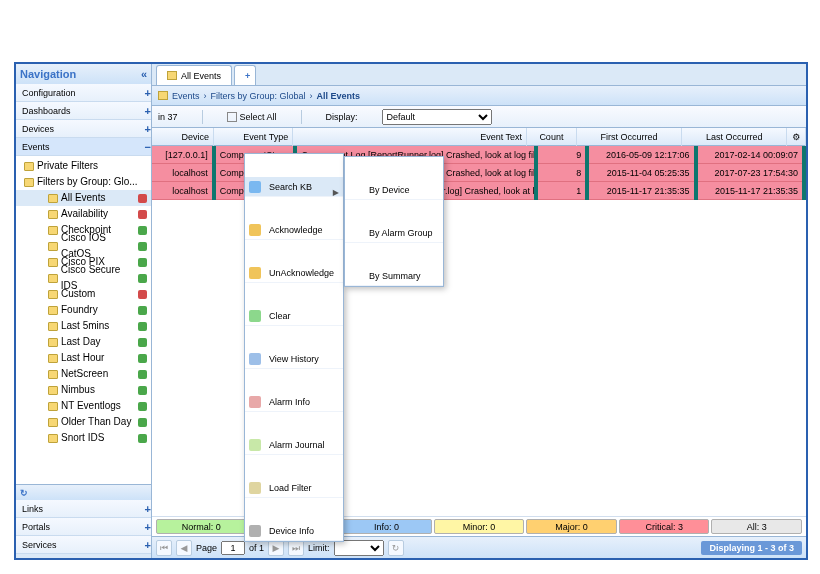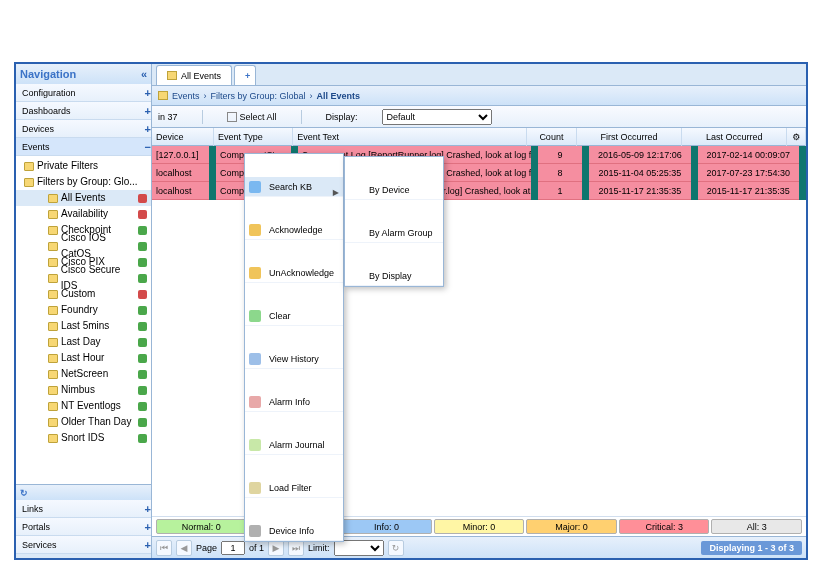--- a/index.html
+++ b/index.html
@@ -28,23 +28,23 @@
 .tabstrip { height: 22px; background: #dbe9f7; border-bottom: 1px solid #99b6d6; display: flex; align-items: flex-end; padding-left: 4px; }
 .tab { height: 20px; line-height: 20px; padding: 0 10px; background: #fff; border: 1px solid #99b6d6; border-bottom: none; border-radius: 3px 3px 0 0; margin-right: 2px; cursor: pointer; display: flex; align-items: center; gap: 4px; }
 .tab-add { width: 20px; text-align: center; cursor: pointer; color: #3b73c7; font-weight: bold; }
 .breadcrumb { height: 20px; line-height: 20px; background: linear-gradient(#e7f0fb,#cde2f8); border-bottom: 1px solid #99b6d6; padding-left: 6px; color: #1e4a8a; display: flex; align-items: center; gap: 4px; }
 .breadcrumb a { color: #1e4a8a; cursor: pointer; }
 .toolbar { height: 22px; line-height: 22px; background: linear-gradient(#f9fbff,#e7f0fb); border-bottom: 1px solid #99b6d6; padding: 0 6px; display: flex; align-items: center; gap: 24px; }
 .toolbar .sep { width:1px; height:14px; background:#b8cce0; }
 .toolbar select { font-size: 9px; height: 16px; }
 .table { height: 18px; display: flex; background: linear-gradient(#f5f9ff,#dce9f9); border-bottom: 1px solid #99b6d6; }
 .th, .td { border-right: 1px solid #c9dbef; padding: 0 4px; height: 18px; line-height: 18px; overflow: hidden; white-space: nowrap; }
-.th { font-weight: normal; text-align: left; }
+.th { font-weight: normal; text-align: right; }
 .row { display: flex; height: 18px; background: #f58ea0; border-bottom: 1px solid #e07080; cursor: pointer; }
-.row .td { border-right: 7px solid #0f766e; }
+.row .td { border-right: 4px solid #0f766e; text-align: right; }
 .col-device { width: 70px; }
 .col-type { width: 90px; }
 .col-text { width: 268px; }
 .col-count { width: 56px; text-align: center; }
 .col-first { width: 120px; text-align: center; }
 .col-last { width: 120px; text-align: center; }
 .col-act { width: 20px; text-align: center; }
 
 .ctxmenu { position: absolute; background: #fff; border: 1px solid #99b6d6; box-shadow: 2px 2px 6px rgba(0,0,0,0.25); }
 .ctx1 { left: 228px; top: 89px; width: 100px; }
@@ -333,16 +333,16 @@
     <div class="ctx-item"><span class="cicon" style="background:#9dbfe8;"></span><span>View History</span></div>
     <div class="ctx-item"><span class="cicon" style="background:#e8a8a8;"></span><span>Alarm Info</span></div>
     <div class="ctx-item"><span class="cicon" style="background:#c8e8a8;"></span><span>Alarm Journal</span></div>
     <div class="ctx-item"><span class="cicon" style="background:#dfd5a0;"></span><span>Load Filter</span></div>
     <div class="ctx-item"><span class="cicon" style="background:#b0b0b0;"></span><span>Device Info</span></div>
   </div>
 
   <div class="ctxmenu ctx2">
     <div class="ctx-item"><span>By Device</span></div>
     <div class="ctx-item"><span>By Alarm Group</span></div>
-    <div class="ctx-item"><span>By Display</span></div>
+    <div class="ctx-item"><span>By Summary</span></div>
   </div>
 
 </div>
 
 </body></html>

